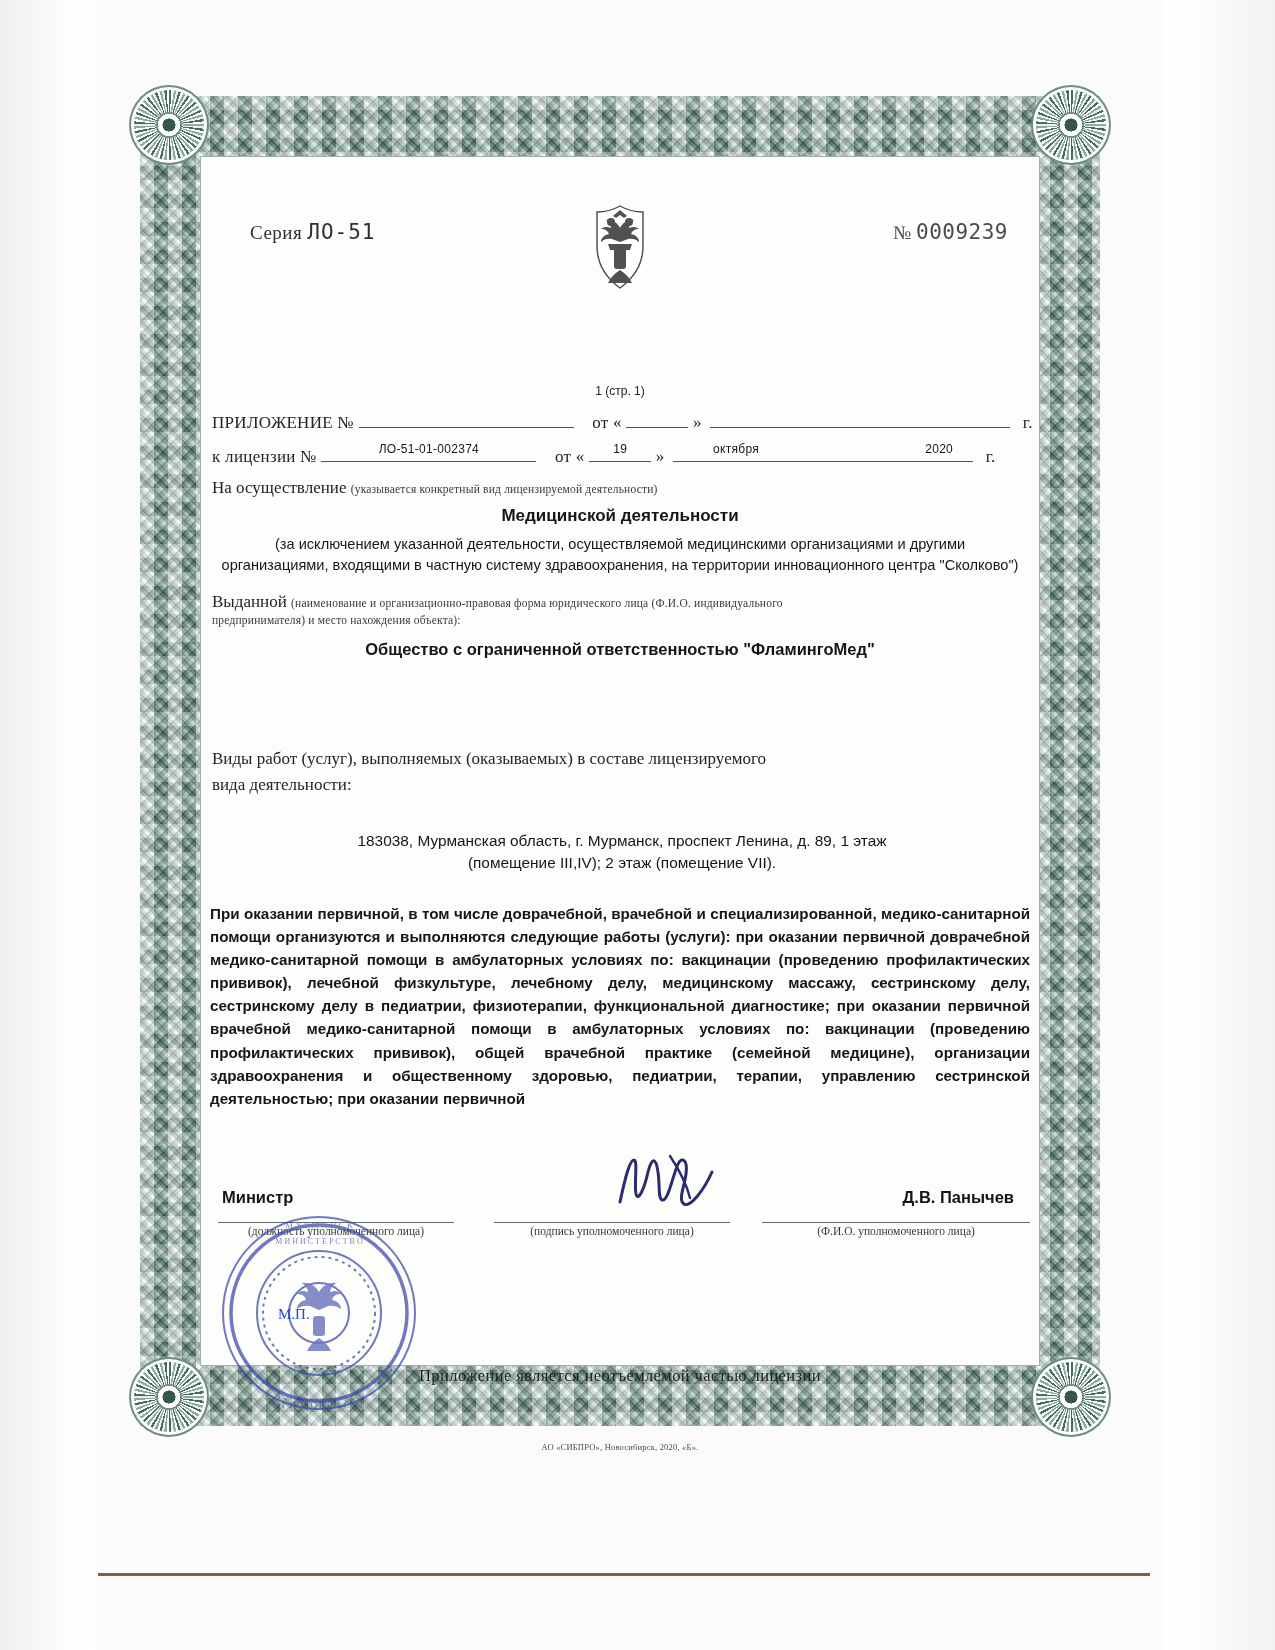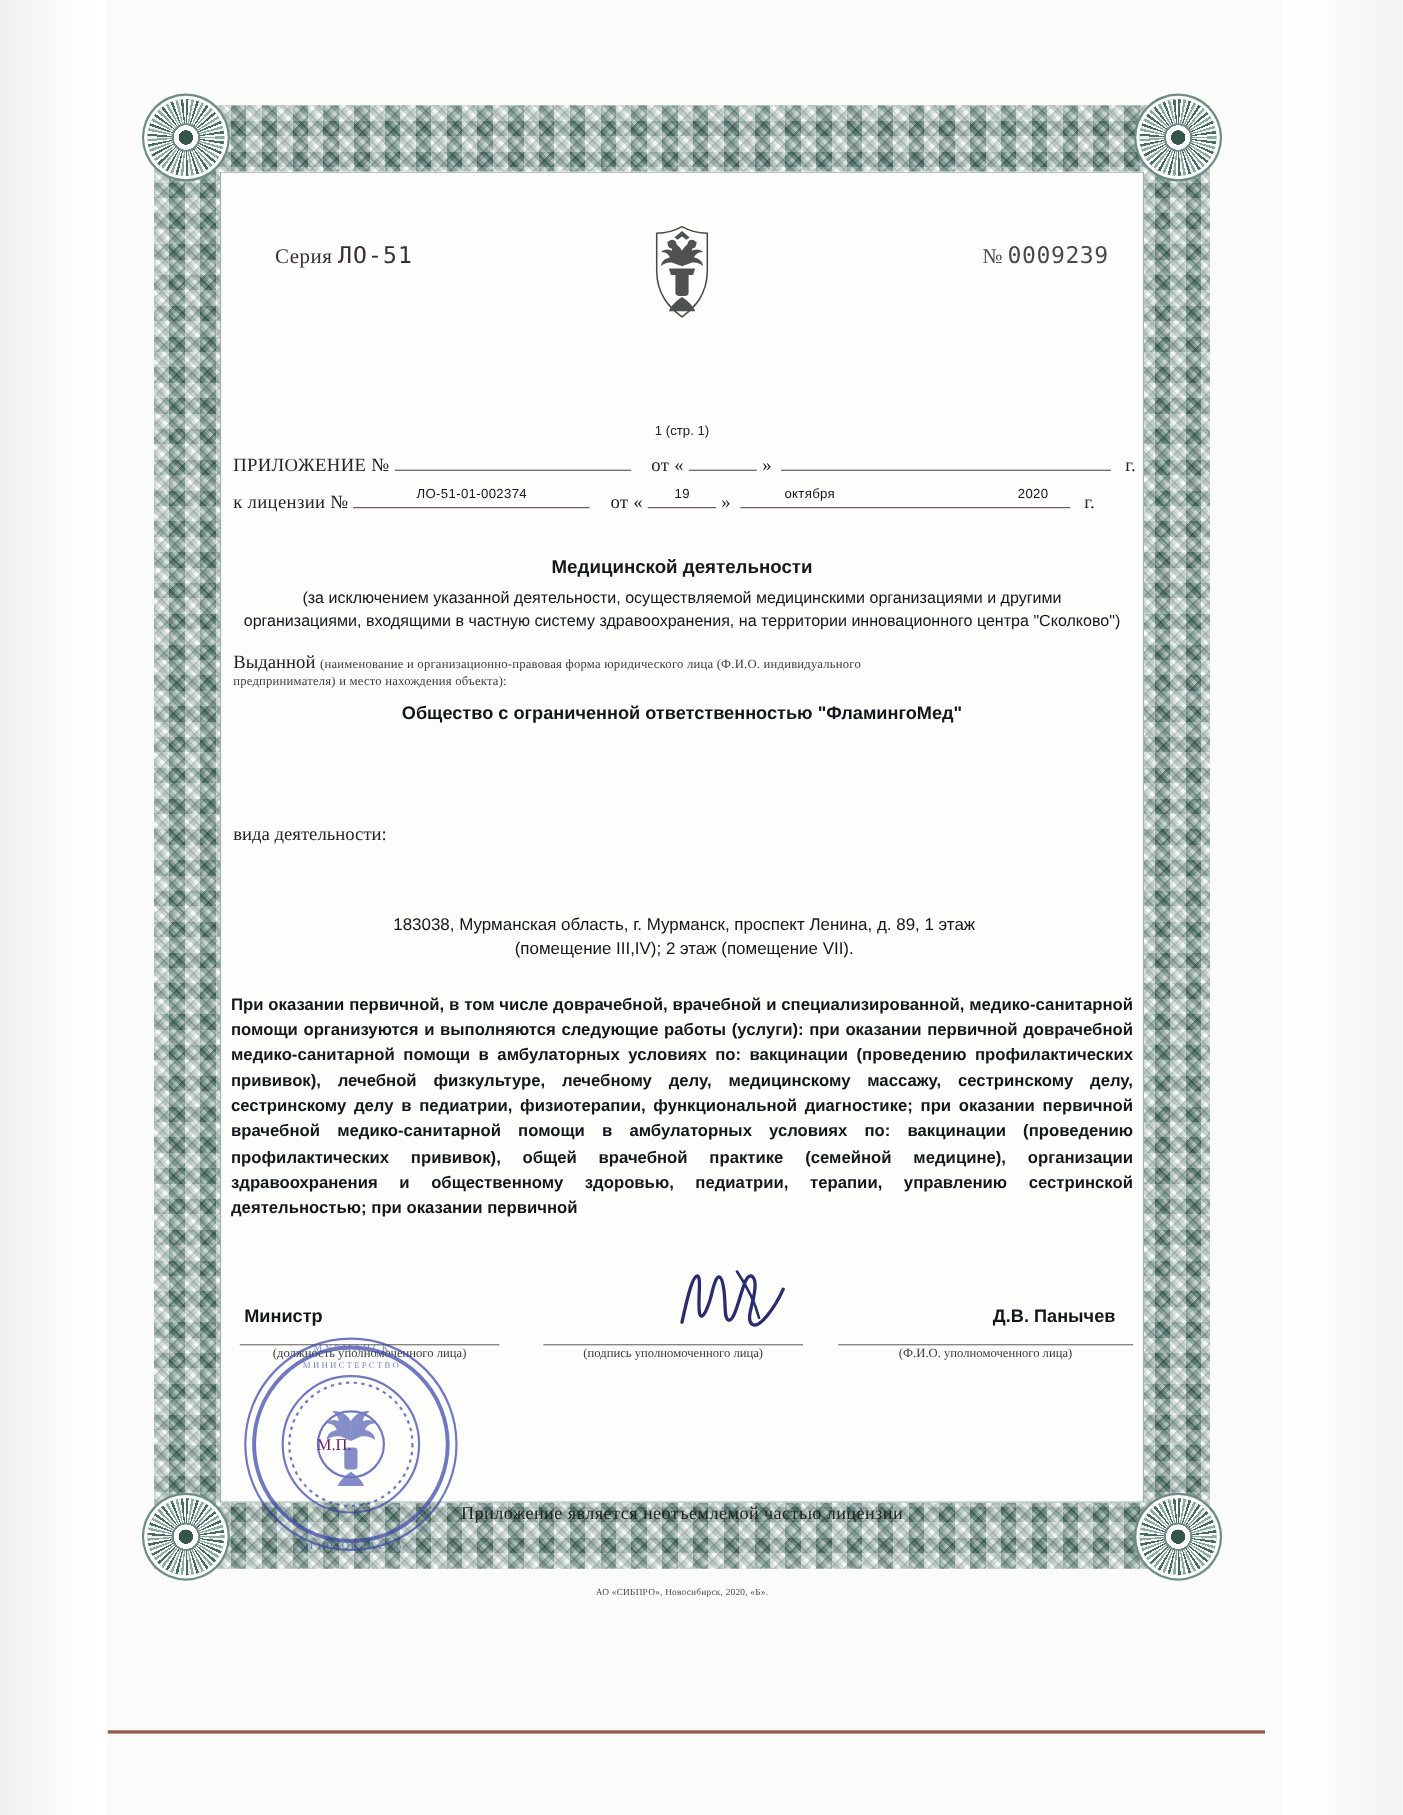--- a/index.html
+++ b/index.html
@@ -312,24 +312,24 @@
     color: #3a3a38;
     border-top: 1px solid #6a6a66;
     padding-top: 2px;
   }
   .sc1 { left: 8px; width: 236px; }
   .sc2 { left: 284px; width: 236px; }
   .sc3 { left: 552px; width: 268px; }
 
   .mp {
     position: absolute;
-    left: 86px; top: 1148px;
+    left: 76px; top: 1148px;
     font-family: "Liberation Serif", serif;
     font-size: 15px;
-    color: #701a75;
+    color: #1d4ed8;
   }
 
   .stamp {
     position: absolute;
     left: 8px; top: 1046px;
     width: 218px; height: 218px;
     opacity: .72;
     color: #be185d;
   }
 
@@ -423,33 +423,38 @@
           <span class="val" style="position:absolute;left:0;right:0;top:-2px;text-align:center">19</span>
         </span>
         <span>»</span>
         <span class="fill" style="width:300px;margin-left:4px;position:relative">
           <span class="val" style="position:absolute;left:40px;top:-2px">октября</span>
           <span class="val" style="position:absolute;right:20px;top:-2px">2020</span>
         </span>
         <span style="margin-left:8px">г.</span>
       </div>
 
+      <div class="sect-title" style="top:320px">
+        <span>На осуществление</span>
+        <span class="hint">(указывается конкретный вид лицензируемой деятельности)</span>
+      </div>
 
       <div class="activity">Медицинской деятельности</div>
       <div class="activity-note">(за исключением указанной деятельности, осуществляемой медицинскими организациями и другими организациями, входящими в частную систему здравоохранения, на территории инновационного центра "Сколково")</div>
 
       <div class="sect-title" style="top:434px">
         <span>Выданной</span>
         <span class="hint">(наименование и организационно-правовая форма юридического лица (Ф.И.О. индивидуального</span>
       </div>
       <div class="sect-title hint" style="top:456px">предпринимателя) и место нахождения объекта):</div>
 
       <div class="issued-to">Общество с ограниченной ответственностью "ФламингоМед"</div>
 
       <div class="works-title">
+        <div>Виды работ (услуг), выполняемых (оказываемых) в составе лицензируемого</div>
         <div>вида деятельности:</div>
       </div>
 
       <div class="address">
         <div>183038, Мурманская область, г. Мурманск, проспект Ленина, д. 89, 1 этаж</div>
         <div>(помещение III,IV); 2 этаж (помещение VII).</div>
       </div>
 
       <div class="body-text">При оказании первичной, в том числе доврачебной, врачебной и специализированной, медико-санитарной помощи организуются и выполняются следующие работы (услуги): при оказании первичной доврачебной медико-санитарной помощи в амбулаторных условиях по: вакцинации (проведению профилактических прививок), лечебной физкультуре, лечебному делу, медицинскому массажу, сестринскому делу, сестринскому делу в педиатрии, физиотерапии, функциональной диагностике; при оказании первичной врачебной медико-санитарной помощи в амбулаторных условиях по: вакцинации (проведению профилактических прививок), общей врачебной практике (семейной медицине), организации здравоохранения и общественному здоровью, педиатрии, терапии, управлению сестринской деятельностью; при оказании первичной</div>
 

